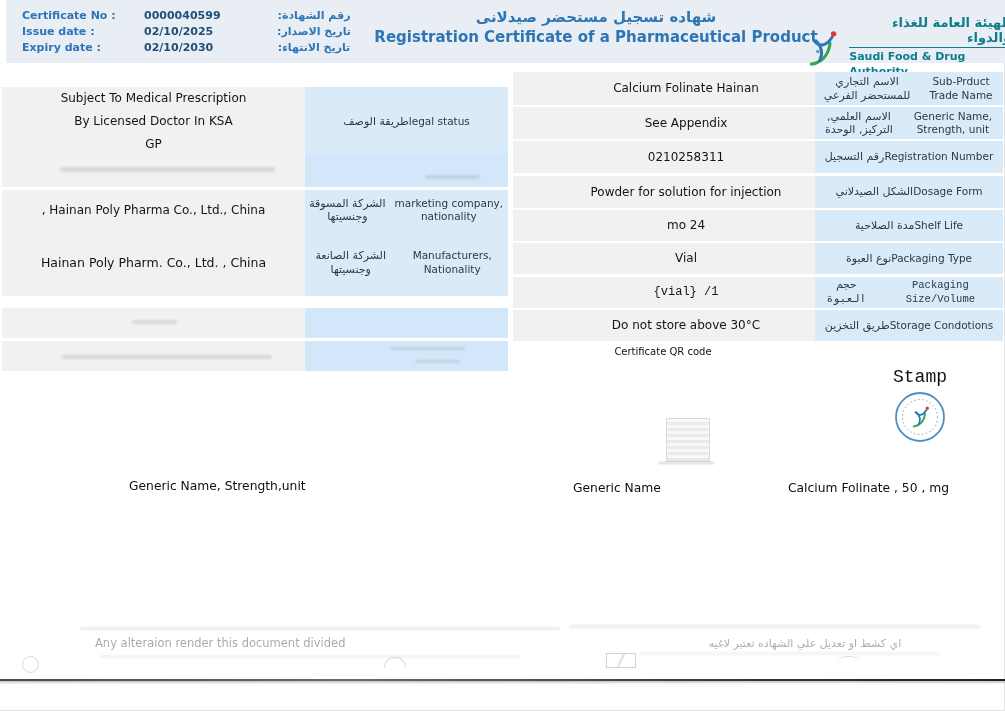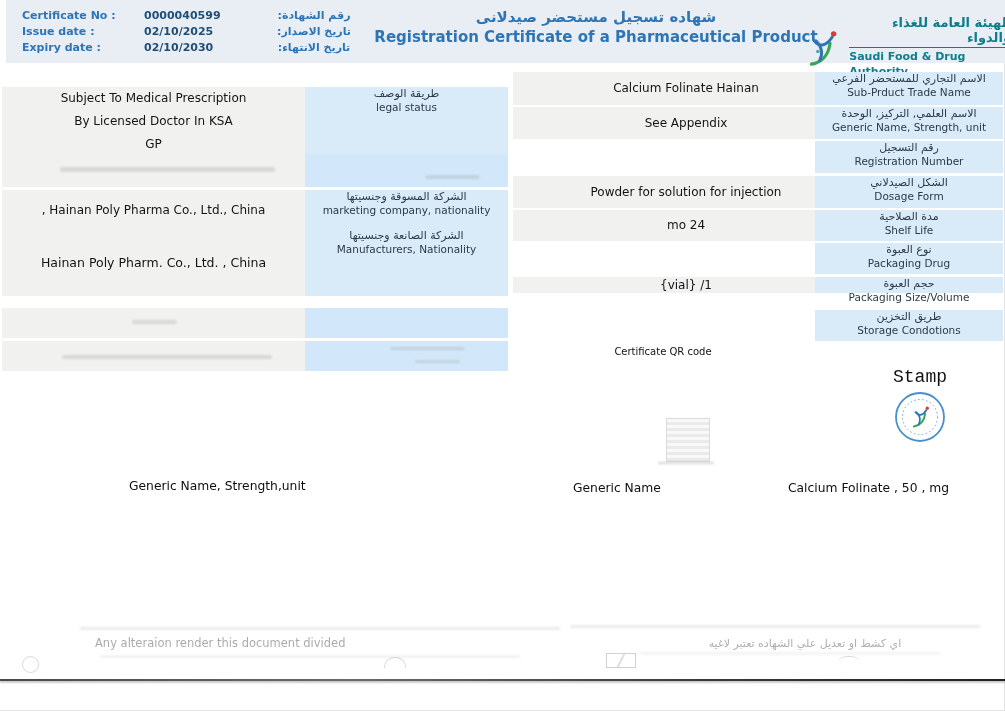--- a/index.html
+++ b/index.html
@@ -20,21 +20,21 @@
   .logo-text{display:flex;flex-direction:column;align-items:center;}
   .logo-ar{color:#0e7d8c;font-size:13px;font-weight:bold;direction:rtl;border-bottom:1.5px solid #0e7d8c;padding-bottom:2px;line-height:15px;}
   .logo-en{color:#0e7d8c;font-size:11px;font-weight:bold;line-height:15px;padding-top:1px;}
   
   .tbl{position:absolute;}
   .tbl-left{left:2px;top:0;width:506px;}
   .tbl-right{left:513px;top:0;width:490px;}
   .row{position:absolute;left:0;width:100%;}
   .cell{position:absolute;top:0;height:100%;box-sizing:border-box;}
   .value{background:#f1f1f0;color:#141414;display:flex;flex-direction:column;align-items:center;justify-content:center;text-align:center;font-size:12px;line-height:23px;}
-  .label{background:#d9eaf8;color:#2c3a46;display:flex;flex-direction:column;align-items:center;text-align:center;font-size:10.5px;line-height:13.5px;}
+  .label{background:#d9eaf8;color:#2c3a46;display:flex;flex-direction:row;align-items:center;justify-content:center;text-align:center;font-size:10.5px;line-height:13.5px;}
   .label .ar{direction:rtl;font-size:11px;}
   .tbl-left .value{left:0;width:303px;}
   .tbl-left .label{left:303px;width:203px;}
   .tbl-right .value{left:0;width:302px;padding-left:44px;}
   .tbl-right .label{left:302px;width:188px;}
   
   .smear{position:absolute;background:#9a9a9a;opacity:.28;filter:blur(1.2px);border-radius:2px;}
   .faded-label{background:#d2e8fa;}
   
   .section-title{position:absolute;color:#111;font-size:10px;text-align:center;}
@@ -170,20 +170,21 @@
 
     <div class="row" style="top:107px;height:32px;">
       <div class="cell value">See Appendix</div>
       <div class="cell label">
         <div class="ar">الاسم العلمي, التركيز, الوحدة</div>
         <div class="en">Generic Name, Strength, unit</div>
       </div>
     </div>
 
     <div class="row" style="top:141px;height:32px;">
+      <div class="cell value">0210258311</div>
       <div class="cell label">
         <div class="ar">رقم التسجيل</div>
         <div class="en">Registration Number</div>
       </div>
     </div>
 
     <div class="row" style="top:176px;height:32px;">
       <div class="cell label">
         <div class="ar">الشكل الصيدلاني</div>
         <div class="en">Dosage Form</div>
@@ -193,35 +194,37 @@
 
     <div class="row" style="top:210px;height:31px;">
       <div class="cell value">mo 24</div>
       <div class="cell label">
         <div class="ar">مدة الصلاحية</div>
         <div class="en">Shelf Life</div>
       </div>
     </div>
 
     <div class="row" style="top:243px;height:31px;">
+      <div class="cell value">Vial</div>
       <div class="cell label">
         <div class="ar">نوع العبوة</div>
-        <div class="en">Packaging Drug</div>
-      </div>
-    </div>
-
-    <div class="row" style="top:277px;height:16px;">
+        <div class="en">Packaging Type</div>
+      </div>
+    </div>
+
+    <div class="row" style="top:277px;height:31px;font-family:Liberation Mono, monospace;">
       <div class="cell value">{vial} /1</div>
       <div class="cell label">
         <div class="ar">حجم العبوة</div>
         <div class="en">Packaging Size/Volume</div>
       </div>
     </div>
 
     <div class="row" style="top:310px;height:31px;">
+      <div class="cell value">Do not store above 30°C</div>
       <div class="cell label">
         <div class="ar">طريق التخزين</div>
         <div class="en">Storage Condotions</div>
       </div>
     </div>
   </div>
 
   <div class="section-title" style="left:513px;top:346px;width:300px;">Certificate QR code</div>
   <div class="qr-blob"></div>
   <div class="qr-underline"></div>

